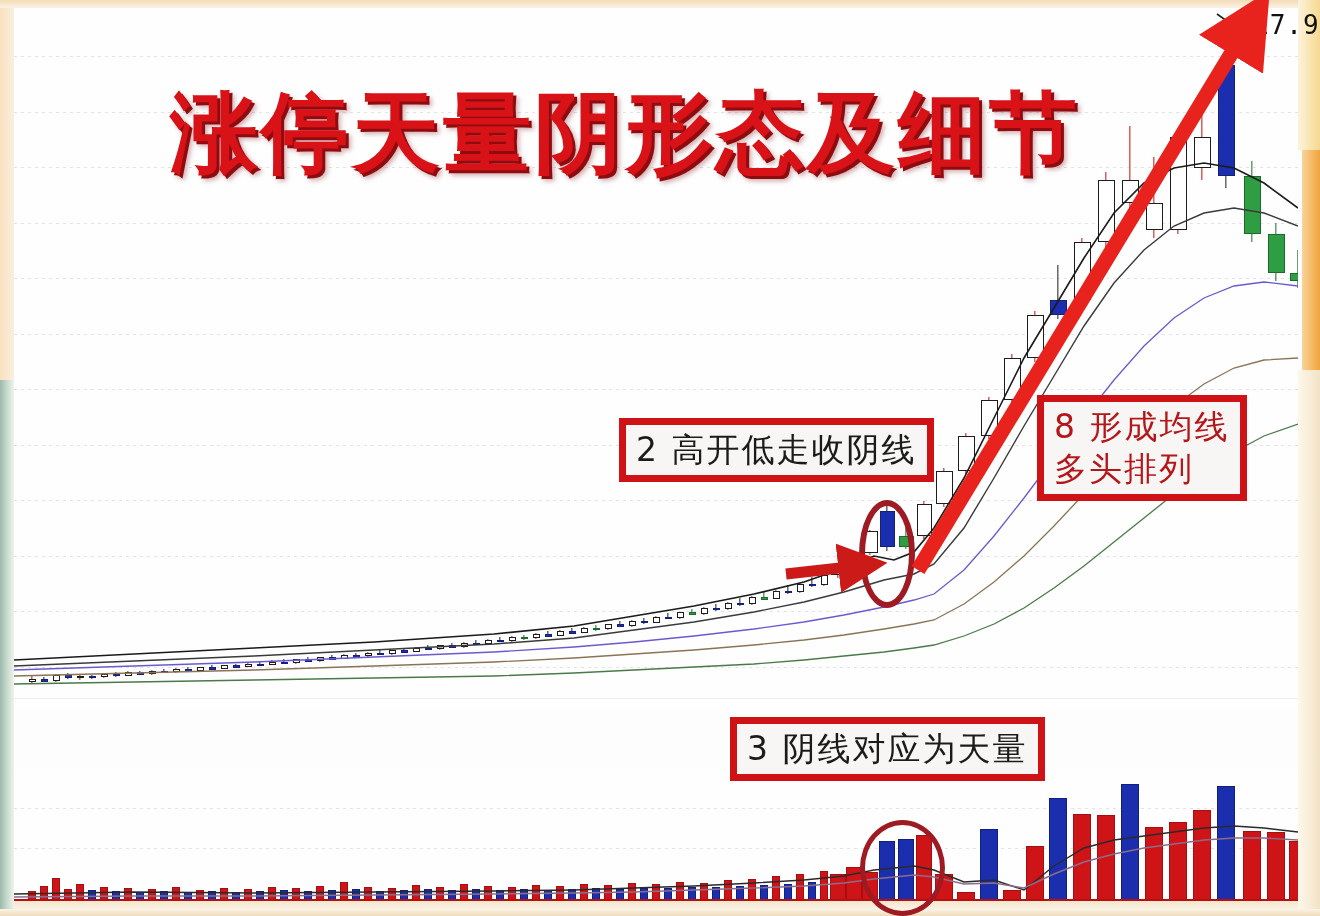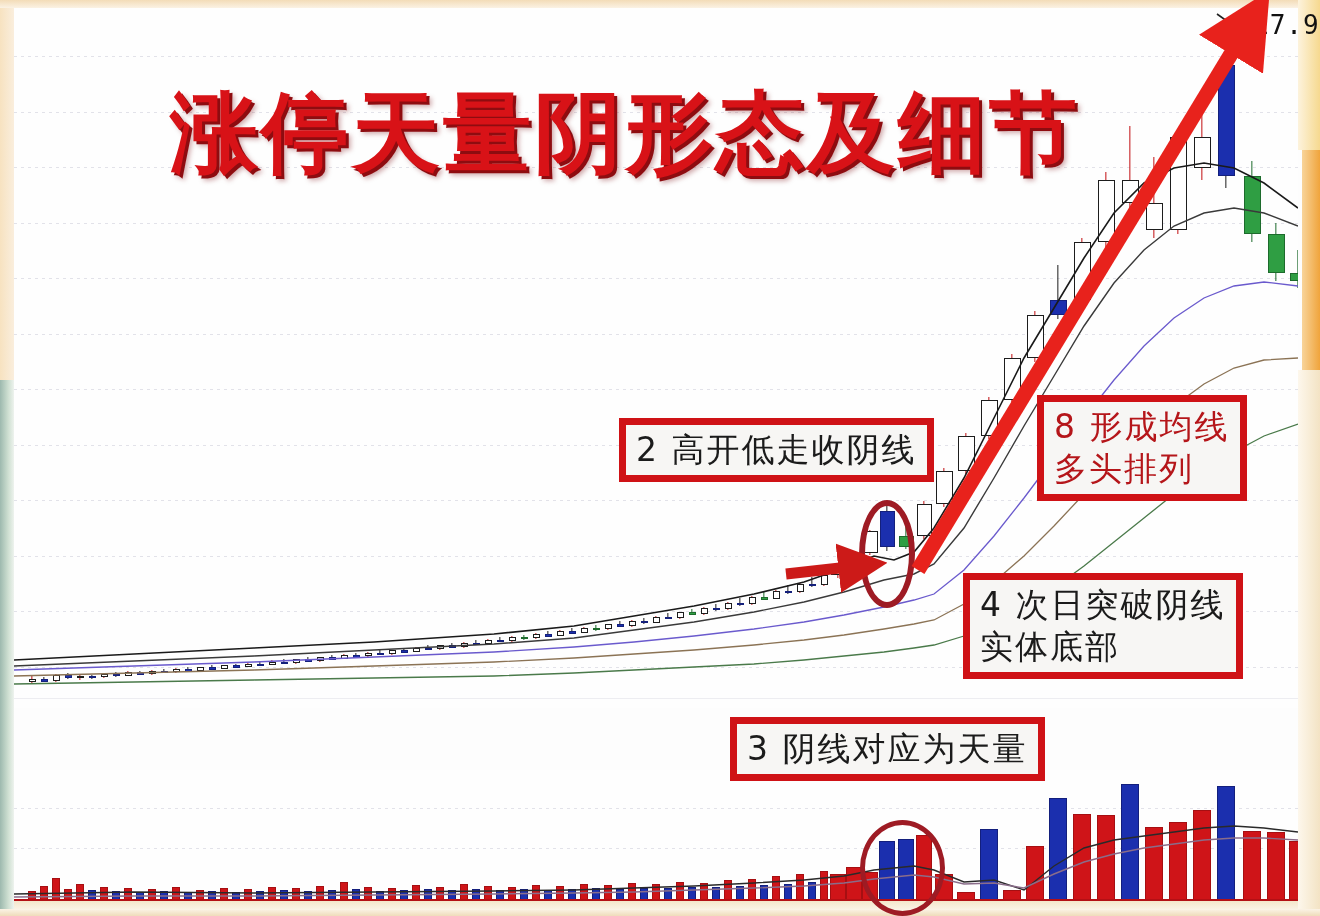--- a/index.html
+++ b/index.html
@@ -611,19 +611,17 @@
       <marker id="ah-small" markerWidth="4.5" markerHeight="4.5" refX="1.8" refY="2.25" orient="auto">
         <path d="M0,0 L4.5,2.25 L0,4.5 Z" fill="#cc1a18"></path>
       </marker>
     </defs>
     <line x1="918" y1="570" x2="1248" y2="26" stroke="#e8221c" stroke-width="15" stroke-linecap="butt" marker-end="url(#ah-big)"></line>
     <line x1="786" y1="574" x2="858" y2="566" stroke="#cc1a18" stroke-width="11" stroke-linecap="butt" marker-end="url(#ah-small)"></line>
   </svg>
 
   <div class="note" id="note-2">2 高开低走收阴线</div>
   <div class="note" id="note-3">3 阴线对应为天量</div>
-  <div class="note" id="note-4">4 次日突破阴线
-实体底部</div>
   <div class="note redink" id="note-5">8 形成均线
 多头排列</div>
 
 
 </div>
 
 </body></html>

